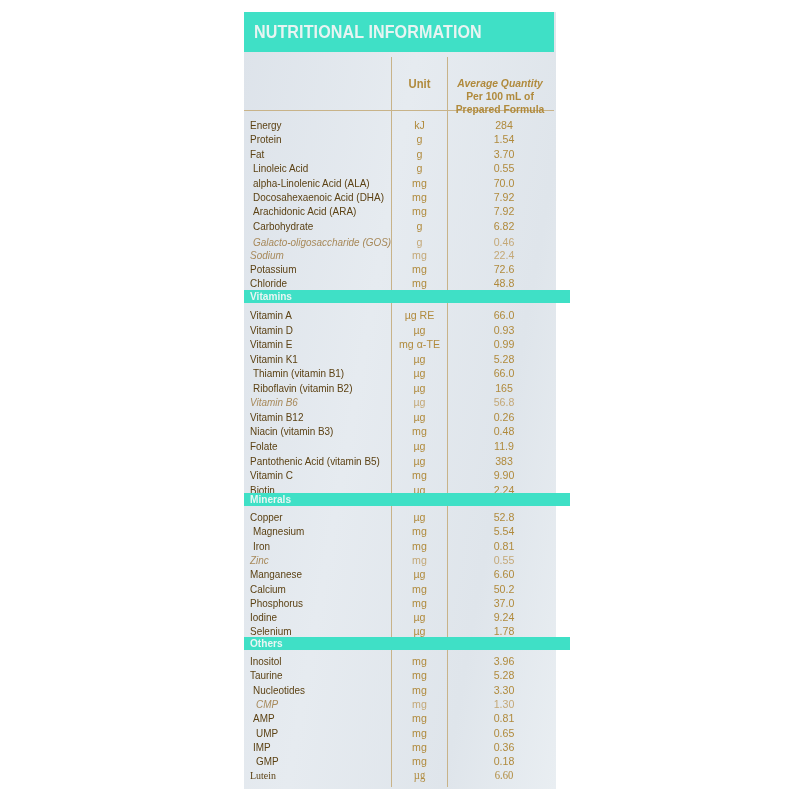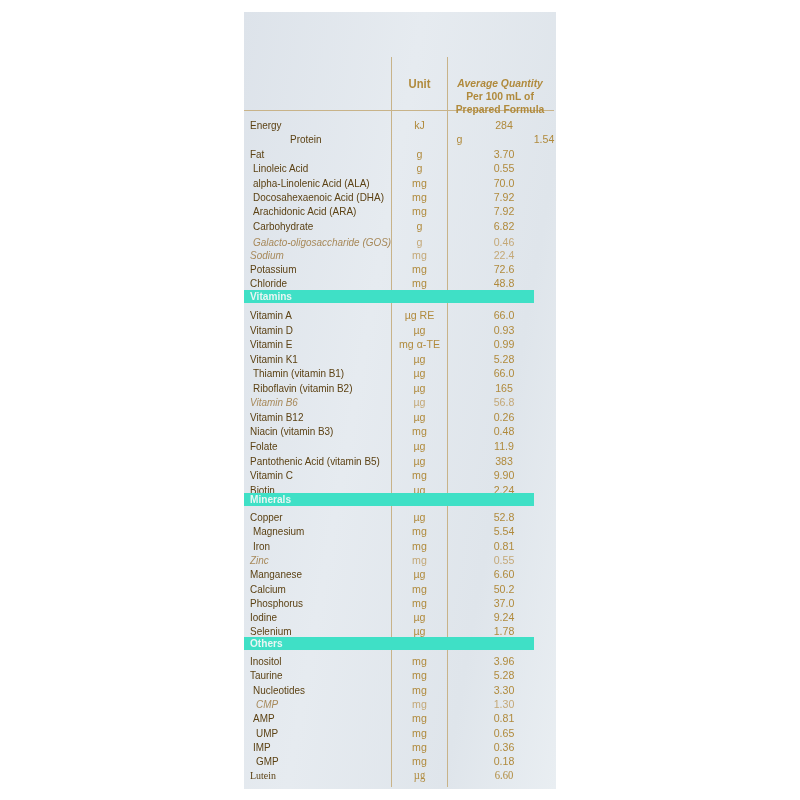--- a/index.html
+++ b/index.html
@@ -38,50 +38,53 @@
     color: #5c4214;
   }
   .row .name { position: absolute; left: 6px; white-space: nowrap; transform: scaleX(0.88); transform-origin: left; }
   .row .unit { position: absolute; left: 148px; width: 55px; text-align: center; color: #b08a3c; font-size: 11.8px; transform: scaleX(0.9); }
   .row .val { position: absolute; left: 210px; width: 100px; text-align: center; color: #b08a3c; font-size: 11.8px; transform: scaleX(0.9); }
   .row.indent .name { left: 9px; }
   .row.indent2 .name { left: 12px; }
   .row.light .name { color: #a7895a; font-style: italic; }
   .row.light .val, .row.light .unit { color: #c4a877; }
   .band {
-    position: absolute; left: 0; width: 290px; height: 13px; background: #3fe0c6;
+    position: absolute; left: 0; width: 326px; height: 13px; background: #3fe0c6;
   }
   .band span {
     position: absolute; left: 6px; top: 0px; font-size: 11.5px; line-height: 13px; color: #e8f6f3;
     font-weight: bold; transform: scaleX(0.88); transform-origin: left;
   }
 </style>
 </head>
 <body>
 
 <div class="panel">
+  <div class="title-band">
+    <div class="title-text">NUTRITIONAL INFORMATION</div>
+  </div>
 
   <div class="vline v1"></div>
   <div class="vline v2"></div>
   <div class="hline"></div>
 
   <div class="col-head col-unit">Unit</div>
   <div class="col-head col-avg">
     <div class="l1">Average Quantity</div>
     <div>Per 100 mL of</div>
     <div>Prepared Formula</div>
   </div>
 
   <div class="rows" id="rows">
       <div class="row " style="top: 107px;">
         <span class="name">Energy</span>
         <span class="unit">kJ</span>
         <span class="val">284</span>
       </div>
-      <div class="row " style="top: 121.4px; margin-left: 40px;">
+      <div class="row " style="top: 121.4px;">
         <span class="name">Protein</span>
         <span class="unit">g</span>
         <span class="val">1.54</span>
       </div>
       <div class="row " style="top: 135.8px;">
         <span class="name">Fat</span>
         <span class="unit">g</span>
         <span class="val">3.70</span>
       </div>
       <div class="row indent" style="top: 150.2px;">

